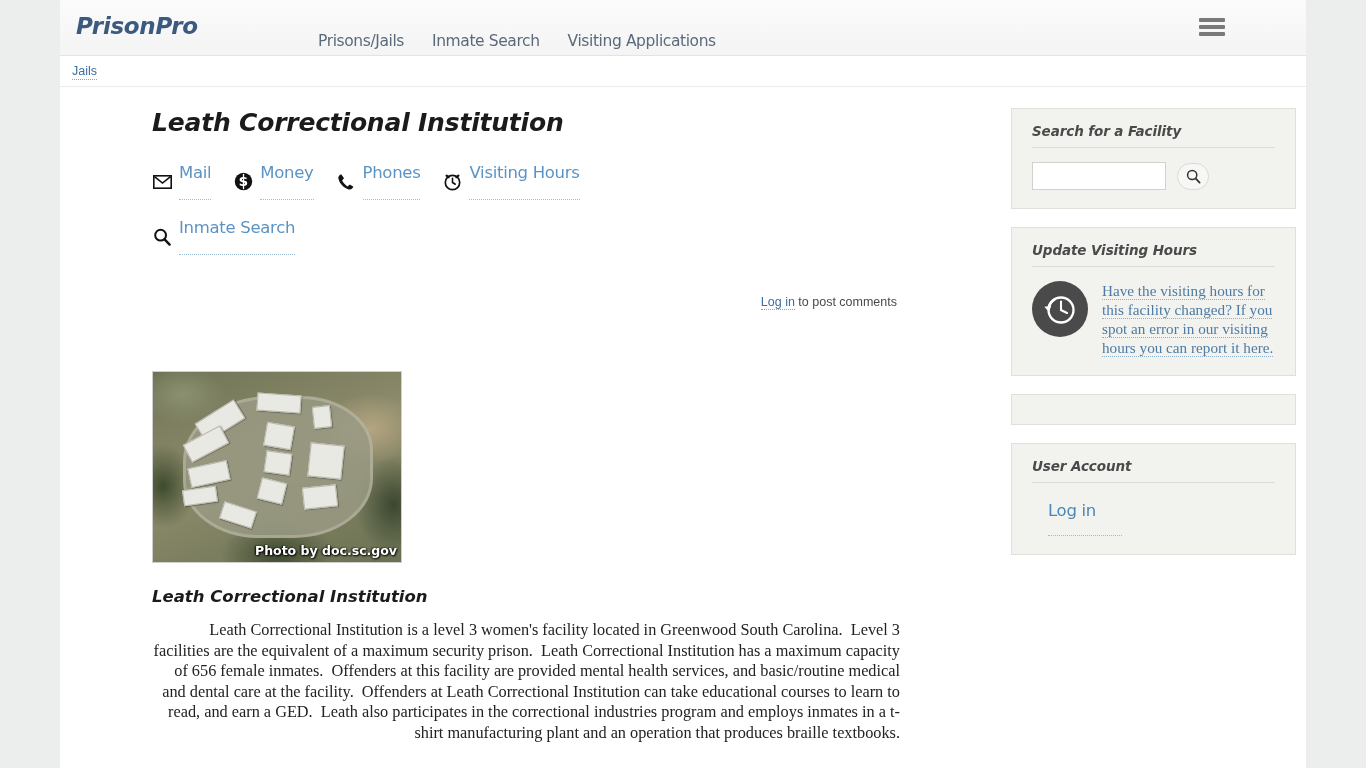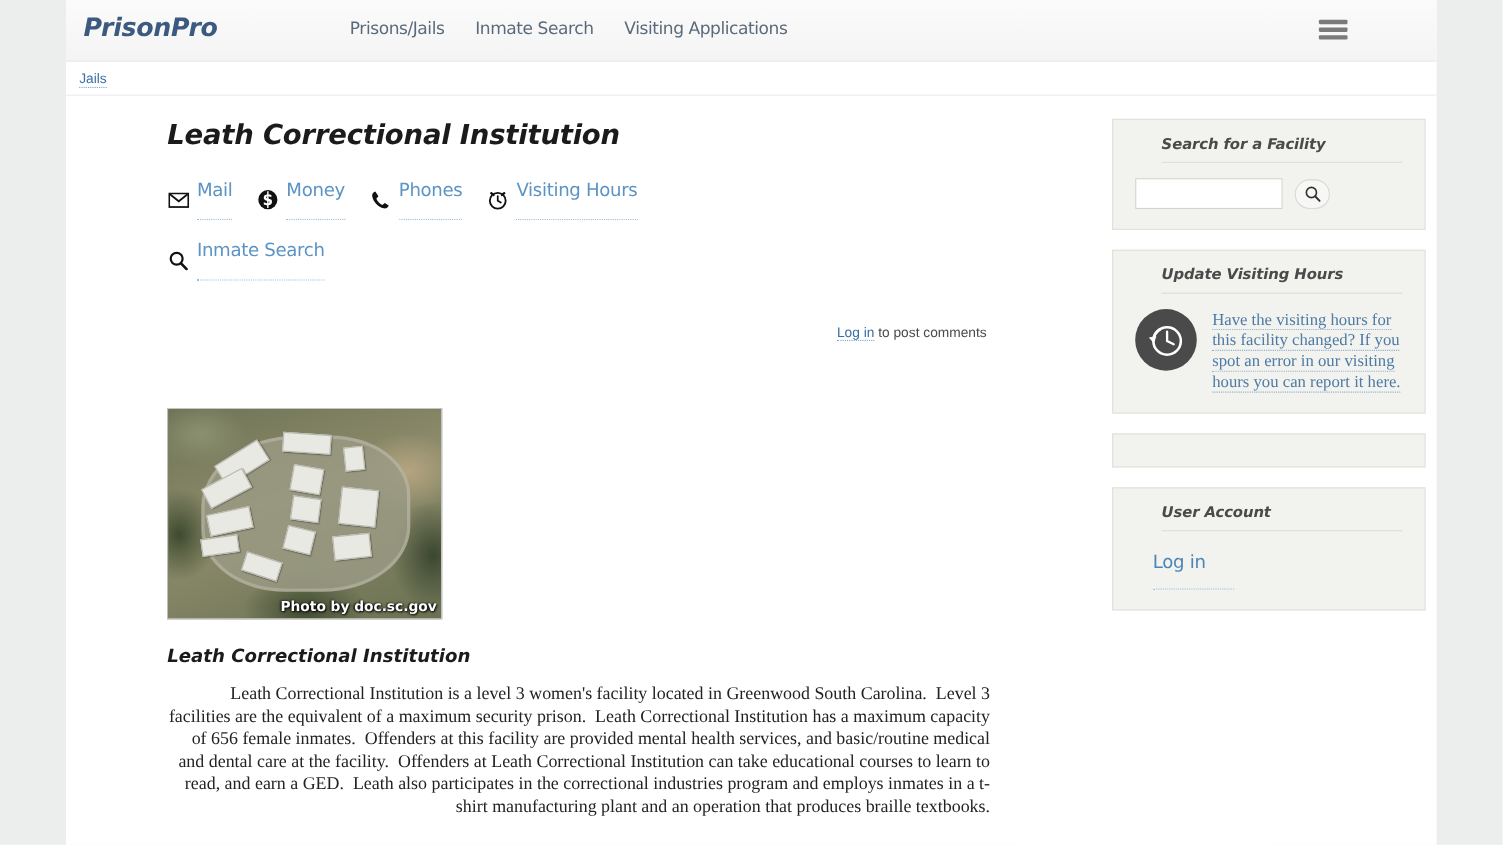--- a/index.html
+++ b/index.html
@@ -43,20 +43,21 @@
     display: flex;
     gap: 28px;
   }
   .main-nav a {
     font-size: 15.5px;
     color: #5b6a7a;
     text-decoration: none;
     letter-spacing: -0.4px;
     font-family: "DejaVu Sans", sans-serif;
     white-space: nowrap;
+    margin-top: 15px;
   }
   .hamburger {
     position: absolute;
     right: 81px; top: 16px;
     width: 26px; height: 22px;
     display: flex;
     flex-direction: column;
     justify-content: space-between;
     padding: 2px 0;
     cursor: pointer;
@@ -229,21 +230,20 @@
   }
   .panel-title {
     font-size: 13.5px;
     font-weight: bold;
     font-style: italic;
     color: #4a4a4a;
     padding-bottom: 8px;
     border-bottom: 1px solid #dcdcd6;
     letter-spacing: -0.1px;
     font-family: "DejaVu Sans", sans-serif;
-    margin-left: 24px;
   }
   .search-row {
     display: flex;
     align-items: center;
     gap: 11px;
     margin-top: 14px;
   }
   .search-input {
     width: 134px; height: 28px;
     border: 1px solid #d2d2cc;

